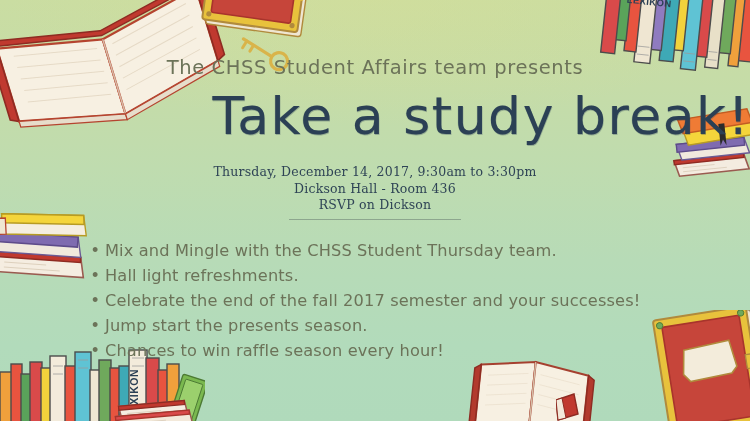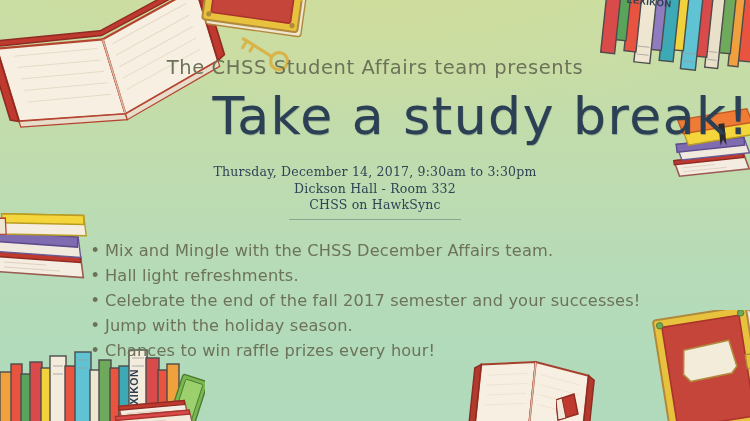--- a/index.html
+++ b/index.html
@@ -349,45 +349,45 @@
   </svg>
 
   <div class="content">
 
     <div class="presents">The CHSS Student Affairs team presents</div>
 
     <div class="headline">Take a study break!</div>
 
     <div class="details">
       <span class="line">Thursday, December 14, 2017, 9:30am to 3:30pm</span>
-      <span class="line">Dickson Hall - Room 332</span>
-      <span class="line">CHSS on HawkSync</span>
+      <span class="line">Dickson Hall - Room 436</span>
+      <span class="line">RSVP on Dickson</span>
     </div>
 
     <div class="divider-wrap">
       <div class="divider"></div>
     </div>
 
     <ul class="bullets" style="list-style:none;">
       <li class="bullet-row">
         <span class="bullet-dot">•</span>
-        <span class="bullet-text">Mix and Mingle with the CHSS December Affairs team.</span>
+        <span class="bullet-text">Mix and Mingle with the CHSS Student Thursday team.</span>
       </li>
       <li class="bullet-row">
         <span class="bullet-dot">•</span>
         <span class="bullet-text">Hall light refreshments.</span>
       </li>
       <li class="bullet-row">
         <span class="bullet-dot">•</span>
         <span class="bullet-text">Celebrate the end of the fall 2017 semester and your successes!</span>
       </li>
       <li class="bullet-row">
         <span class="bullet-dot">•</span>
-        <span class="bullet-text">Jump with the holiday season.</span>
-      </li>
-      <li class="bullet-row">
-        <span class="bullet-dot">•</span>
-        <span class="bullet-text">Chances to win raffle prizes every hour!</span>
+        <span class="bullet-text">Jump start the presents season.</span>
+      </li>
+      <li class="bullet-row">
+        <span class="bullet-dot">•</span>
+        <span class="bullet-text">Chances to win raffle season every hour!</span>
       </li>
     </ul>
 
   </div>
 </div>
 
 </body></html>

